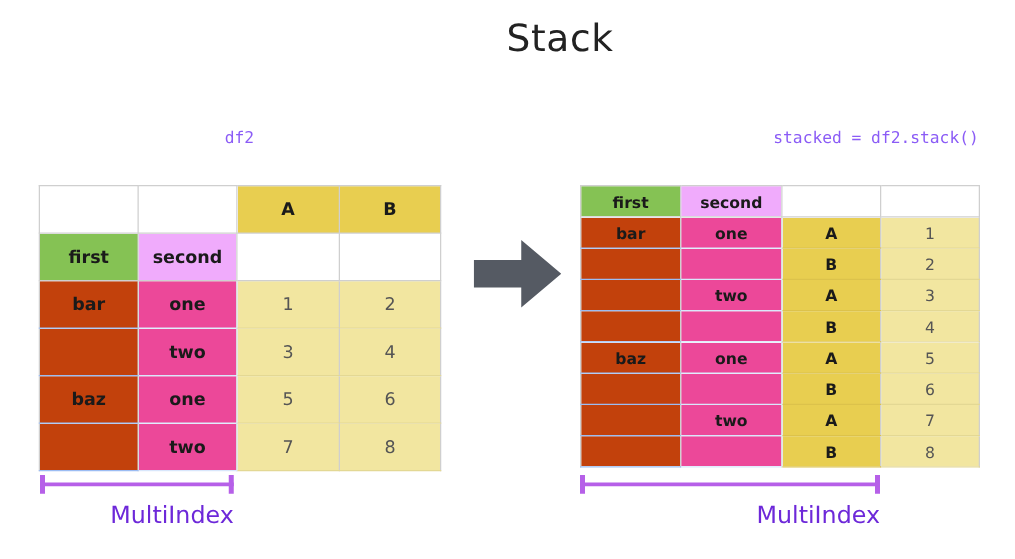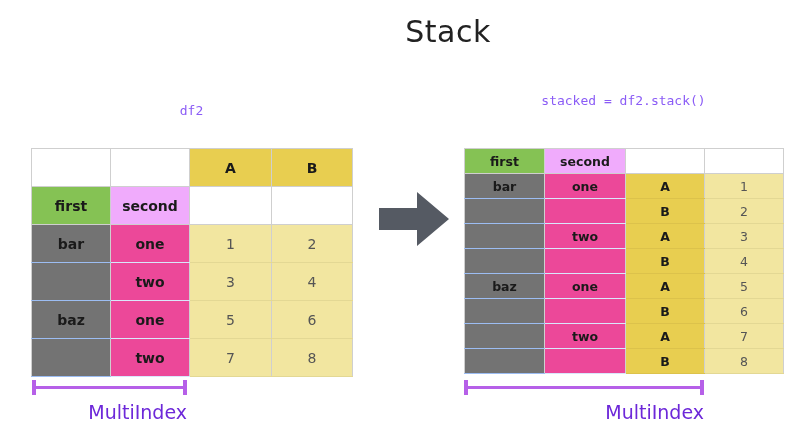--- a/index.html
+++ b/index.html
@@ -24,21 +24,21 @@
   }
 
   .caption{
     font-family:"DejaVu Sans Mono", monospace;
     font-size:13px;
     color:#8b5cf6;
     text-align:center;
     white-space:nowrap;
   }
   #caption-left{left:31px;top:103px;width:321px;}
-  #caption-right{left:464px;top:93px;width:319px;}
+  #caption-right{left:464px;top:103px;width:319px;text-align:right;}
 
   table.grid{
     border-collapse:collapse;
     table-layout:fixed;
     font-family:"DejaVu Sans", sans-serif;
   }
   table.grid td{
     border:1px solid #cfcfcf;
     text-align:center;
     vertical-align:middle;
@@ -60,21 +60,21 @@
   #table-right td.c1{width:79px;}
   #table-right td.c2{width:80px;}
   #table-right td.c3{width:78px;}
   #table-right td.c4{width:78px;}
 
   
   .k-blank   {background:#ffffff;}
   .k-gold    {background:#e8ce50;color:#1a1a1a;font-weight:bold;}
   .k-green   {background:#85c254;color:#1a1a1a;font-weight:bold;margin-left:48px;}
   .k-lgreen  {background:#f0abfc;color:#1a1a1a;font-weight:bold;}
-  .k-blue    {background:#737373;color:#1a1a1a;font-weight:bold;}
+  .k-blue    {background:#c2410c;color:#1a1a1a;font-weight:bold;}
   .k-lblue   {background:#ec4899;color:#1a1a1a;font-weight:bold;}
   .k-lyellow {background:#f2e6a0;color:#555555;font-weight:normal;}
 
   
   #table-left td.k-blue, #table-right td.k-blue{border-color:#9cbdf3 #cfcfcf;}
   #table-left td.k-lblue, #table-right td.k-lblue{border-color:#d9e7fb #cfcfcf;}
   #table-right td.k-gold{border-color:#dcc24b #cfcfcf;}
   #table-left td.k-lyellow, #table-right td.k-lyellow{border-color:#e3d894 #cfcfcf;}
 
   

